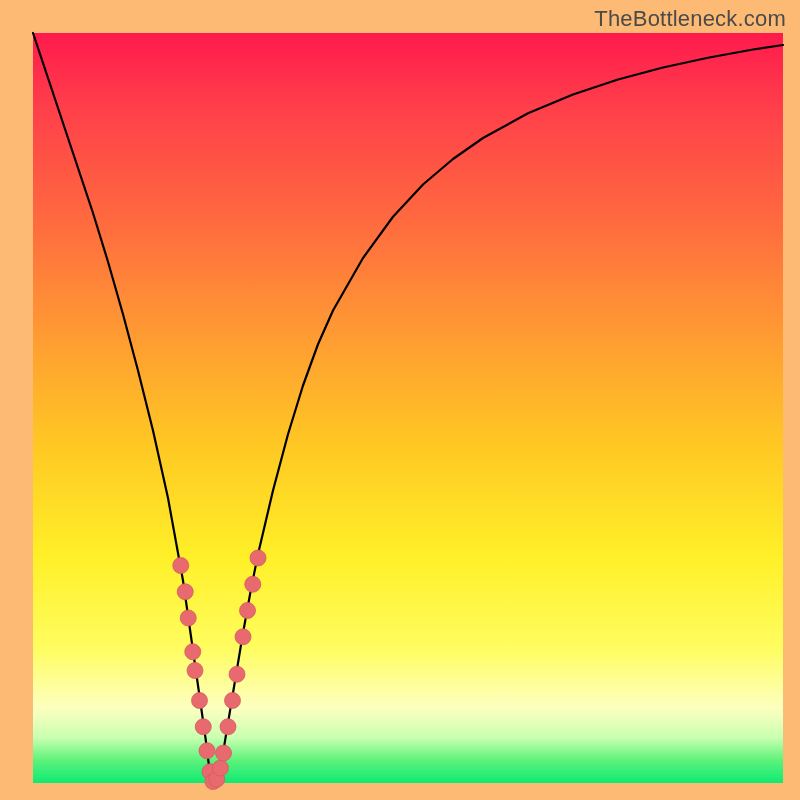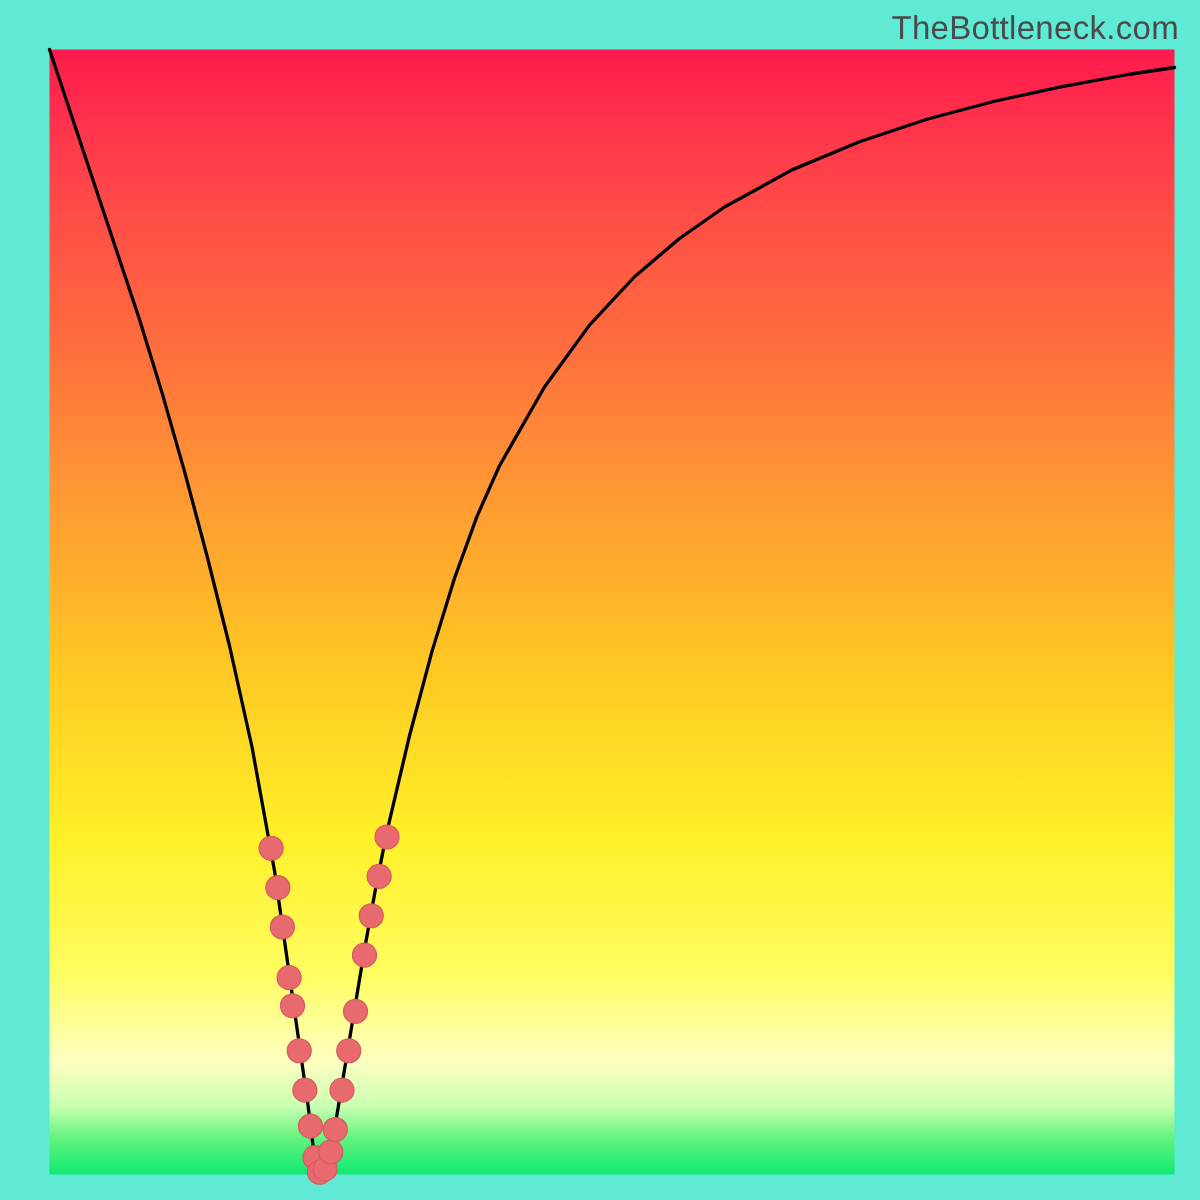--- a/index.html
+++ b/index.html
@@ -10,21 +10,21 @@
     overflow: hidden;
     background: #000;
     font-family: Arial, Helvetica, sans-serif;
   }
   .frame {
     position: absolute;
     left: 0;
     top: 0;
     width: 800px;
     height: 800px;
-    background: #5eead4;
+    background: #fdba74;
   }
   .plot {
     position: absolute;
     left: 33px;
     top: 33px;
     width: 750px;
     height: 750px;
     
     background: linear-gradient(
       to bottom,

